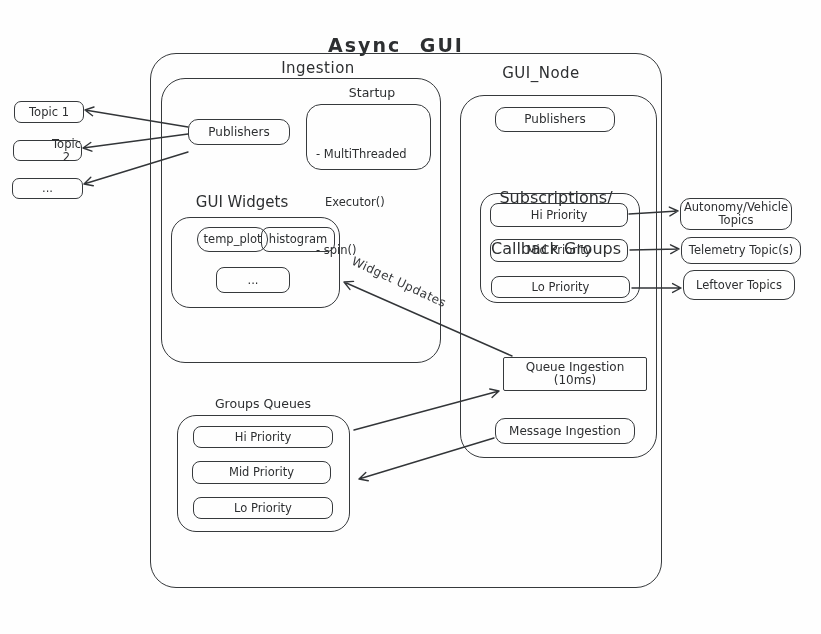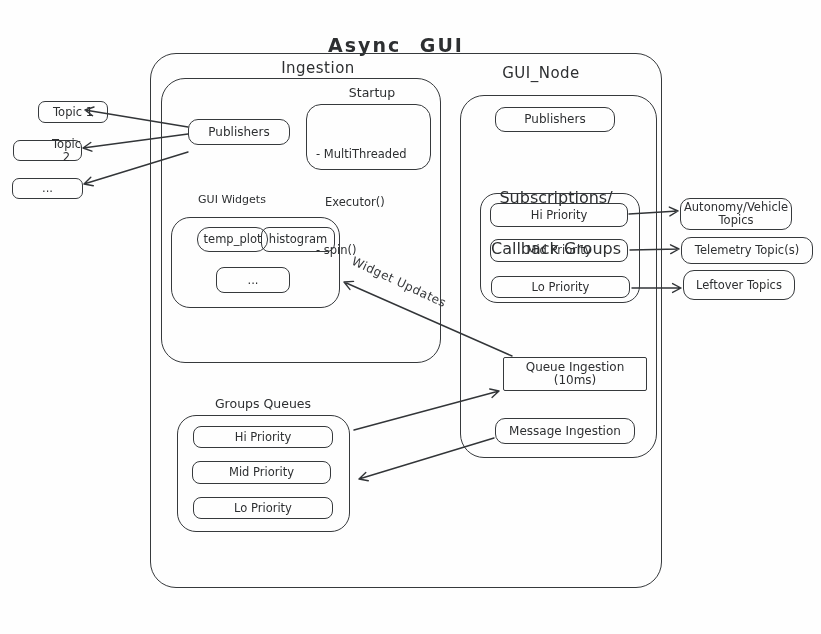--- a/index.html
+++ b/index.html
@@ -46,21 +46,21 @@
   <div class="box" style="left:188px;top:119px;width:102px;height:26px;">Publishers</div>
 
   <div class="lbl sub-label" style="left:337px;top:85px;width:70px;">Startup</div>
   <div class="box" style="left:306px;top:104px;width:125px;height:66px;border-radius:15px;"></div>
   <div class="startup-lines" style="left:316px;top:114px;">
     <div>- MultiThreaded</div>
     <div class="indent">Executor()</div>
     <div>- spin()</div>
   </div>
 
-  <div class="lbl" style="left:172px;top:193px;width:120px;font-size:11px;">GUI Widgets</div>
+  <div class="lbl" style="left:182px;top:193px;width:120px;font-size:15px;">GUI Widgets</div>
   <div class="box" style="left:171px;top:217px;width:169px;height:91px;border-radius:19px;"></div>
   <div class="box small" style="left:197px;top:227px;width:71px;height:25px;border-radius:12px;">temp_plot</div>
   <div class="box small" style="left:261px;top:227px;width:74px;height:25px;border-radius:8px;">histogram</div>
   <div class="box small" style="left:216px;top:267px;width:74px;height:26px;border-radius:8px;">...</div>
 
   <div class="lbl section-label" style="left:481px;top:64px;width:120px;">GUI_Node</div>
   <div class="box container-box" style="left:460px;top:95px;width:197px;height:363px;"></div>
 
   <div class="box" style="left:495px;top:107px;width:120px;height:25px;">Publishers</div>
 
@@ -69,26 +69,26 @@
     <div>Callback Groups</div>
   </div>
   <div class="box" style="left:480px;top:193px;width:160px;height:110px;border-radius:17px;"></div>
   <div class="box small" style="left:490px;top:203px;width:138px;height:24px;border-radius:8px;">Hi Priority</div>
   <div class="box small" style="left:490px;top:239px;width:138px;height:23px;border-radius:8px;">Mid Priority</div>
   <div class="box small" style="left:491px;top:276px;width:139px;height:22px;border-radius:8px;">Lo Priority</div>
 
   <div class="box" style="left:503px;top:357px;width:144px;height:34px;border-radius:2px;">Queue Ingestion (10ms)</div>
   <div class="box" style="left:495px;top:418px;width:140px;height:26px;">Message Ingestion</div>
 
-  <div class="box small" style="left:14px;top:101px;width:70px;height:22px;border-radius:7px;margin-left:24px;">Topic 1</div>
+  <div class="box small" style="left:14px;top:101px;width:70px;height:22px;border-radius:7px;">Topic 1</div>
   <div class="box small" style="left:13px;top:140px;width:69px;height:21px;border-radius:7px;padding-left:38px;">Topic 2</div>
   <div class="box small" style="left:12px;top:178px;width:71px;height:21px;border-radius:7px;">...</div>
 
   <div class="box small" style="left:680px;top:198px;width:112px;height:32px;line-height:13px;">Autonomy/Vehicle Topics</div>
-  <div class="box small" style="left:681px;top:237px;width:132px;height:27px;">Telemetry Topic(s)</div>
+  <div class="box small" style="left:681px;top:237px;width:120px;height:27px;">Telemetry Topic(s)</div>
   <div class="box small" style="left:683px;top:270px;width:112px;height:30px;border-radius:11px;">Leftover Topics</div>
 
   <div class="lbl sub-label" style="left:203px;top:396px;width:120px;">Groups Queues</div>
   <div class="box" style="left:177px;top:415px;width:173px;height:117px;border-radius:19px;"></div>
   <div class="box small" style="left:193px;top:426px;width:140px;height:22px;border-radius:8px;">Hi Priority</div>
   <div class="box small" style="left:192px;top:461px;width:139px;height:23px;border-radius:8px;">Mid Priority</div>
   <div class="box small" style="left:193px;top:497px;width:140px;height:22px;border-radius:8px;">Lo Priority</div>
 
   <div class="rot-label" style="left:339px;top:275px;width:120px;">Widget Updates</div>
 

